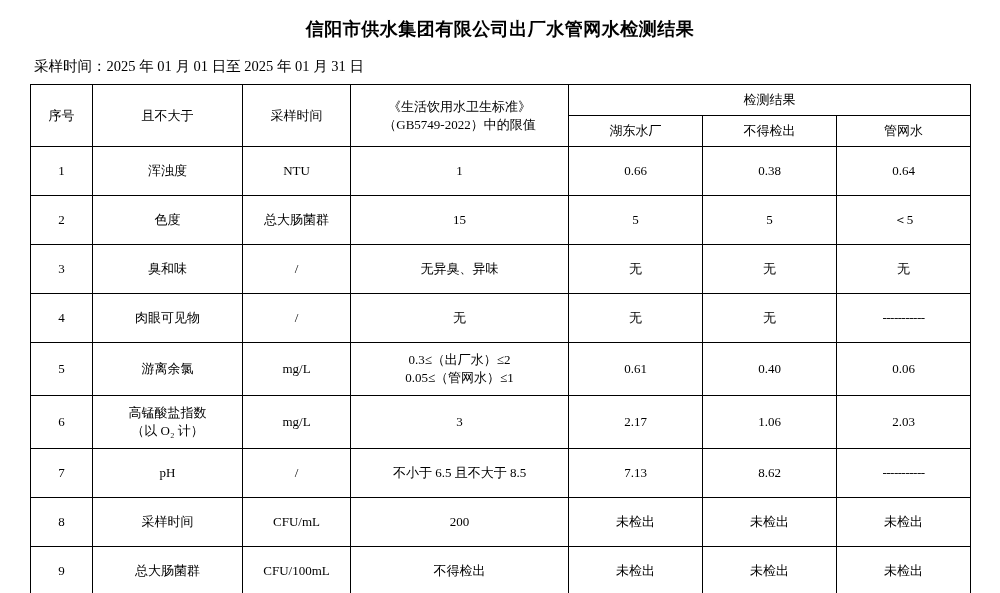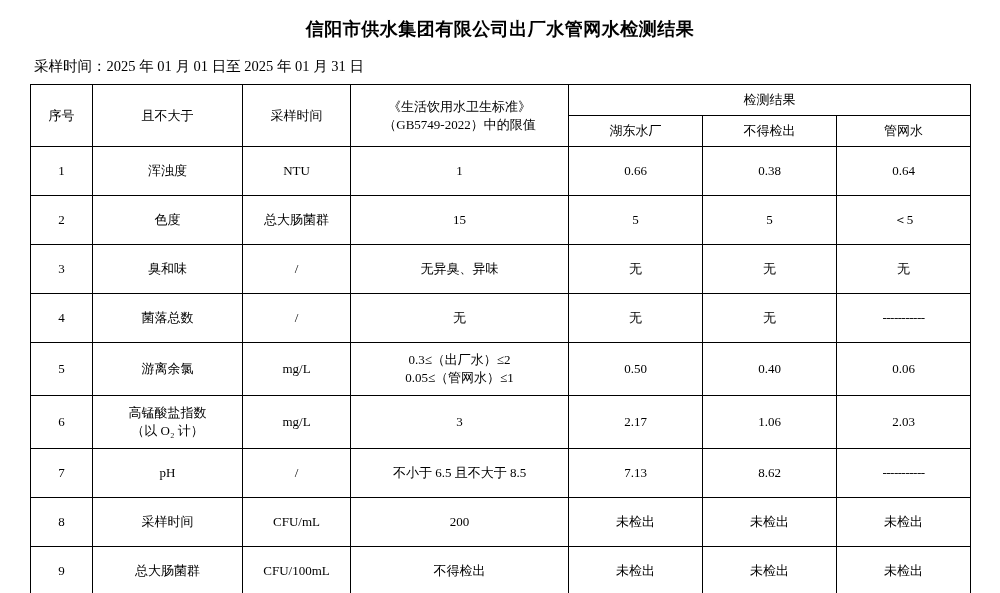--- a/index.html
+++ b/index.html
@@ -130,36 +130,36 @@
         <td>3</td>
         <td>臭和味</td>
         <td>/</td>
         <td>无异臭、异味</td>
         <td>无</td>
         <td>无</td>
         <td>无</td>
       </tr>
       <tr>
         <td>4</td>
-        <td>菌落总数</td>
+        <td>肉眼可见物</td>
         <td>/</td>
         <td>无</td>
         <td>无</td>
         <td>无</td>
         <td class="dash">-----------</td>
       </tr>
       <tr class="tall">
         <td>5</td>
         <td>游离余氯</td>
         <td>mg/L</td>
         <td class="limit-multi">
           <div>0.3≤（出厂水）≤2</div>
           <div>0.05≤（管网水）≤1</div>
         </td>
-        <td>0.50</td>
+        <td>0.61</td>
         <td>0.40</td>
         <td>0.06</td>
       </tr>
       <tr class="tall">
         <td>6</td>
         <td>
           <div>高锰酸盐指数</div>
           <div>（以 O₂ 计）</div>
         </td>
         <td>mg/L</td>

